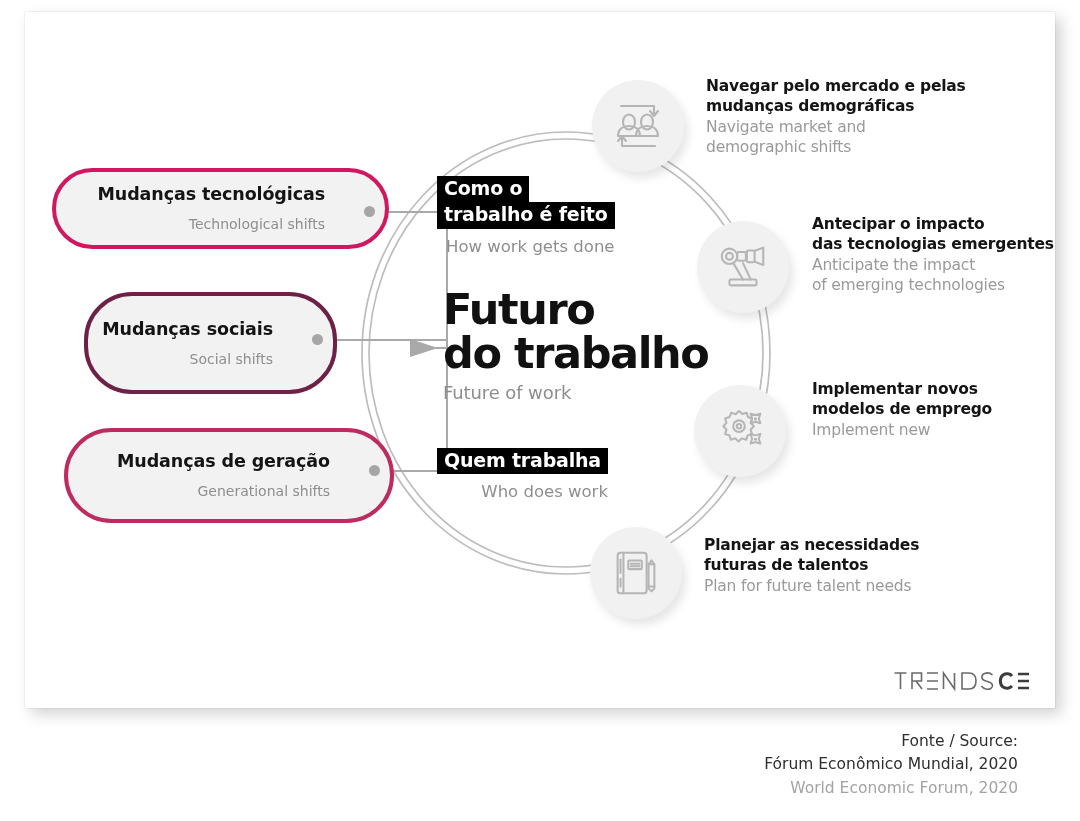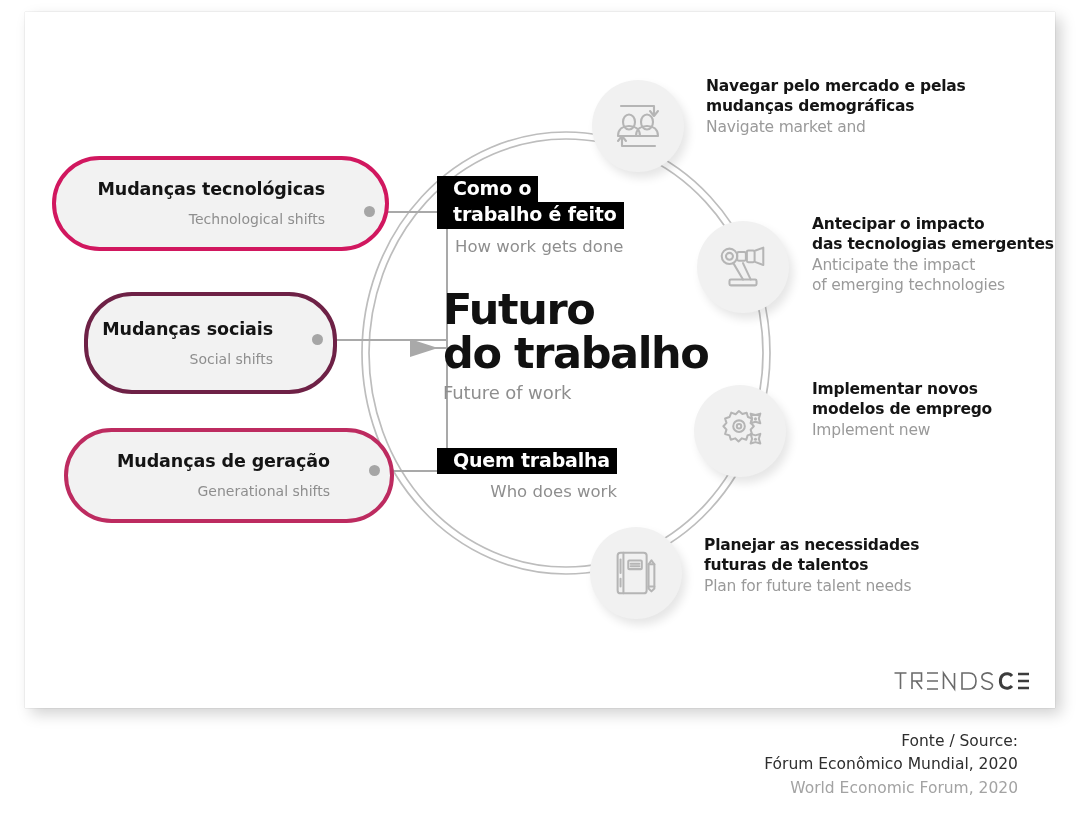--- a/index.html
+++ b/index.html
@@ -60,36 +60,36 @@
     color: #8e8e8e;
     line-height: 1.2;
     margin-top: 12px;
   }
   .pill-dot {
     position: absolute;
     width: 11px; height: 11px;
     border-radius: 50%;
     background: #a6a6a6;
   }
-  #pill-0 { left: 52px;  top: 156px; width: 337px; height: 95px;  border-radius: 48px; border-color: #d1175f; }
+  #pill-0 { left: 52px;  top: 168px; width: 337px; height: 81px;  border-radius: 48px; border-color: #d1175f; }
   #pill-1 { left: 84px;  top: 292px; width: 253px; height: 102px;  border-radius: 48px; border-color: #6e2146; }
   #pill-2 { left: 64px;  top: 428px; width: 330px; height: 95px;  border-radius: 48px; border-color: #bd2b60; }
 
   
   .tag-wrap {
     position: absolute;
   }
   .tag-line {
     display: inline-block;
     background: #000000;
     color: #ffffff;
     font-size: 19px;
     font-weight: bold;
     letter-spacing: -0.2px;
-    padding: 2px 7px 3px 16px;
+    padding: 2px 7px 3px 7px;
     line-height: 1.12;
   }
   .tag-sub {
     font-size: 16.5px;
     color: #8e8e8e;
     margin-top: 8px;
     margin-left: 7px;
     line-height: 1.2;
     text-align: right;
   }
@@ -245,20 +245,21 @@
           <path d="M 10 40 c 0 -7 5 -10 11 -10 c 6 0 11 3 11 10 z"></path>
           <ellipse cx="39" cy="26" rx="6" ry="7.5"></ellipse>
           <path d="M 28 40 c 0 -7 5 -10 11 -10 c 6 0 11 3 11 10 z"></path>
         </g>
       </svg>
     </div>
     <div class="node-text">
       <div class="node-pt">Navegar pelo mercado e pelas</div>
       <div class="node-pt">mudanças demográficas</div>
       <div class="node-en">Navigate market and</div>
+      <div class="node-en">demographic shifts</div>
     </div>
   </div>
 
   <div class="node" id="node-1">
     <div class="node-circle">
       <svg width="58" height="58" viewBox="0 0 60 60">
         <g fill="none" stroke="#b5b5b5" stroke-width="2.1" stroke-linecap="round" stroke-linejoin="round">
           <circle cx="16" cy="19" r="8"></circle>
           <circle cx="16" cy="19" r="3.6"></circle>
           <rect x="24" y="14.5" width="9" height="9" rx="1.5"></rect>

